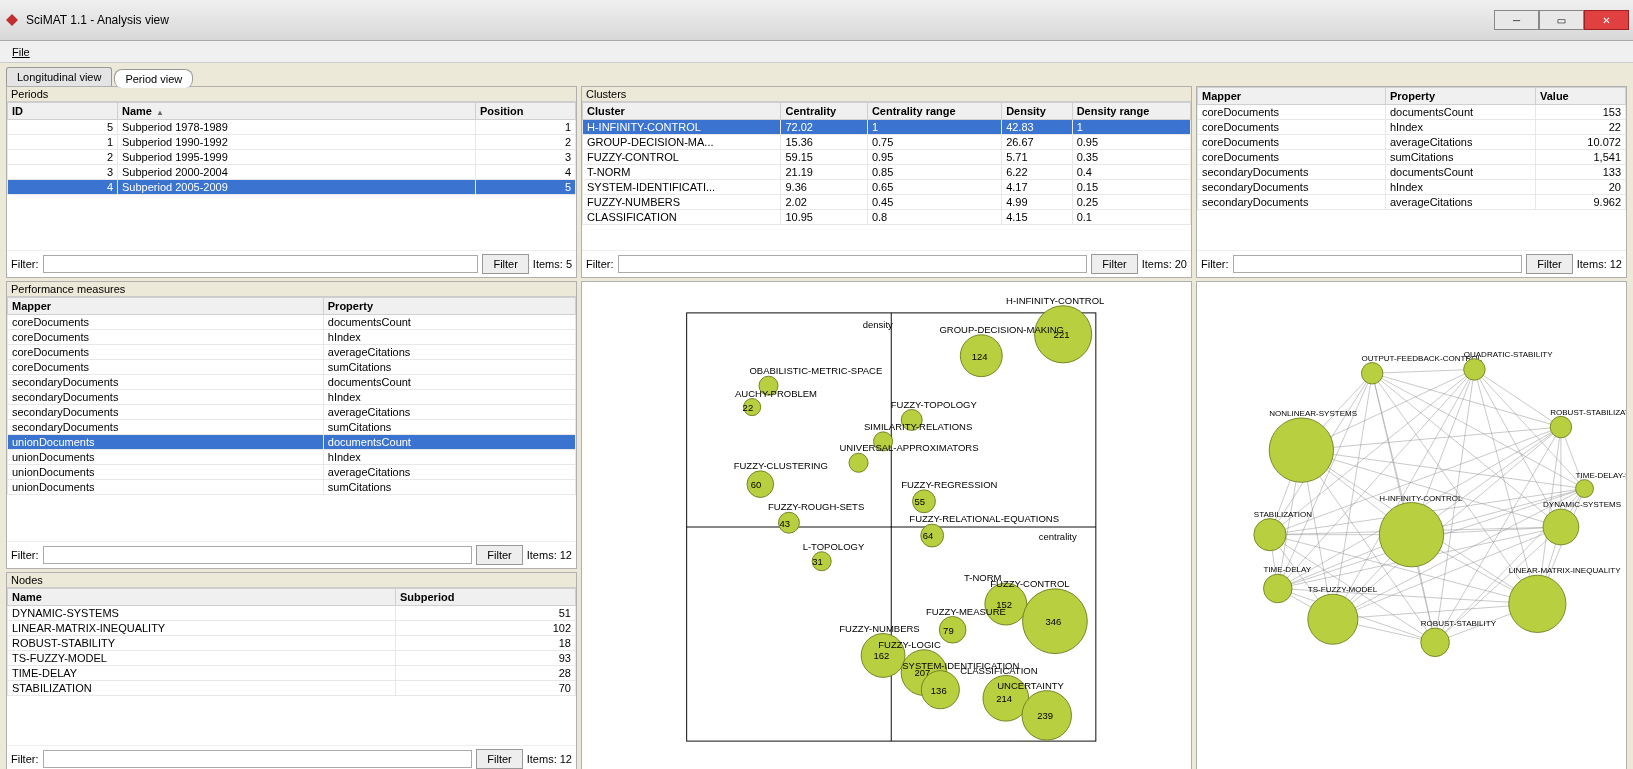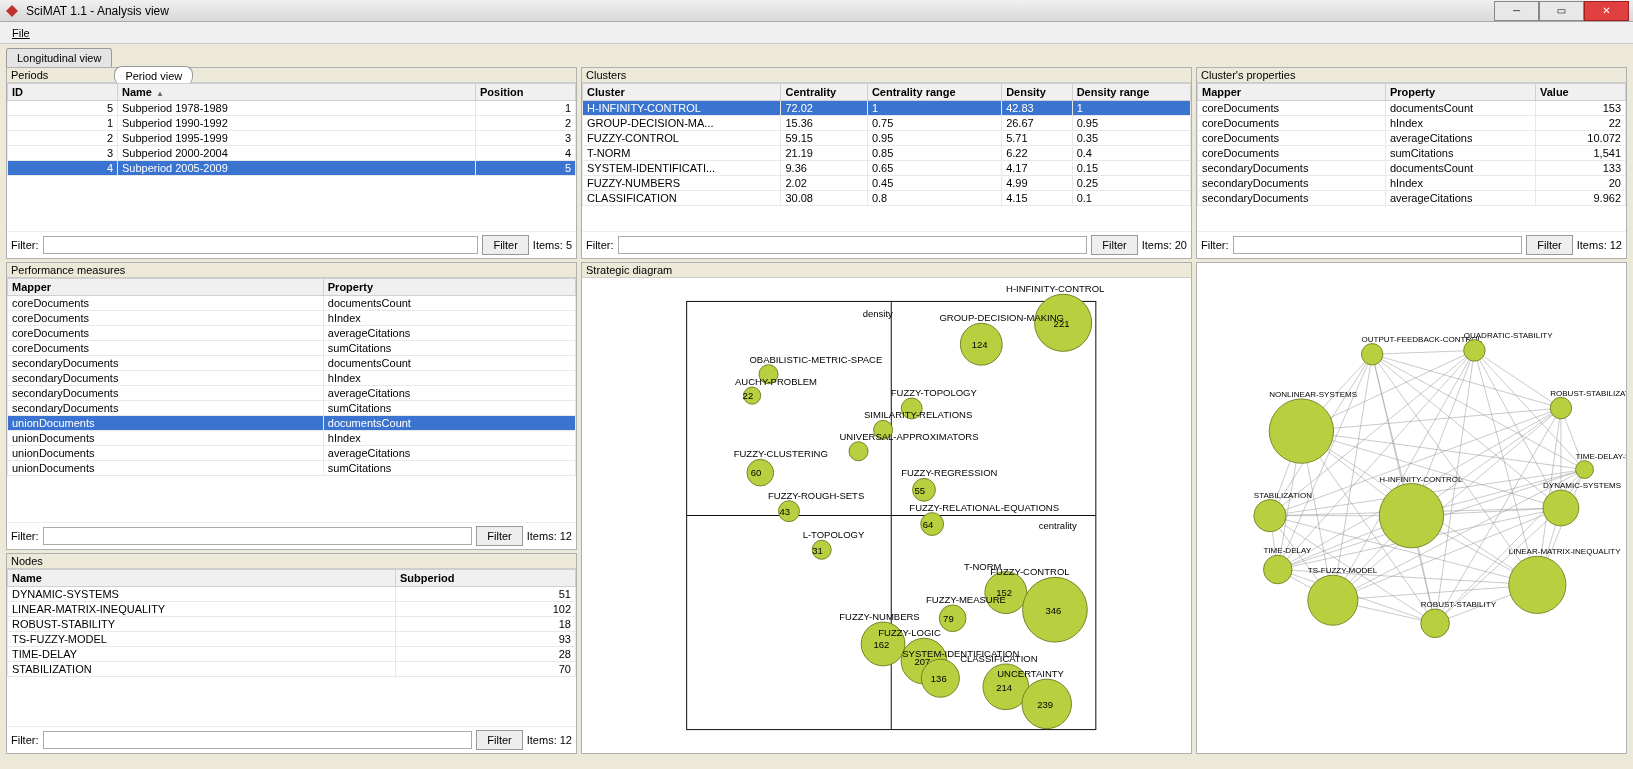--- a/index.html
+++ b/index.html
@@ -1,30 +1,30 @@
 <!DOCTYPE html>
 <html><head>
 <meta charset="utf-8">
 <style>
 * { box-sizing: border-box; margin: 0; padding: 0; }
 body { font-family: "Segoe UI", Tahoma, sans-serif; font-size: 11px; background: #ece9d8; overflow: hidden; }
 
-.titlebar { height: 22px; background: linear-gradient(#f0f0f0,#d8d8d8); display: flex; align-items: center; padding: 0 4px; border-bottom: 1px solid #aaa; }
+.titlebar { height: 41px; background: linear-gradient(#f0f0f0,#d8d8d8); display: flex; align-items: center; padding: 0 4px; border-bottom: 1px solid #aaa; }
 .titlebar .icon { width: 16px; height: 16px; margin-right: 6px; display:flex;align-items:center;justify-content:center;}
 .titlebar .title { flex: 1; font-size: 12px; }
 .titlebar .winbtns { display: flex; gap: 0; }
 .titlebar .winbtn { width: 45px; height: 20px; border: 1px solid #888; background:#e8e8e8; display:flex;align-items:center;justify-content:center; font-size:10px;}
 .titlebar .winbtn.close { background:#e04040; color:#fff; border-color:#a02020;}
 
 .menubar { height: 22px; background:#f0f0f0; border-bottom:1px solid #ccc; padding:2px 6px; display:flex; align-items:center;text-decoration:underline;}
 .menubar .menuitem { padding:2px 6px; cursor:default;}
 
 .tabs { display:flex; padding:4px 20px 0 6px; background:#ece9d8;}
 .tab { padding:3px 10px; border:1px solid #999; border-bottom:none; background:#e4e4e4; margin-right:2px; font-size:11px; border-top-left-radius:3px; border-top-right-radius:3px;}
-.tab.active { background:#fff; position:relative; top:18px;border-radius:8px;}
+.tab.active { background:#fff; position:relative; top:2px;border-radius:8px;}
 
 .content { display:flex; padding:0 6px 6px 6px; gap:4px; height:calc(769px - 28px - 22px - 24px - 2px);}
 .col { display:flex; flex-direction:column; gap:3px; }
 .col.left { width:571px; }
 .col.mid { width:611px; }
 .col.right { flex:1; }
 
 .panel { background:#fff; border:1px solid #b0b0b0; display:flex; flex-direction:column; }
 .panel-title { padding:1px 4px; background:#ece9d8; font-size:11px; border-bottom:1px solid #ccc;}
 .panel-body { flex:1; overflow:hidden; position:relative;}
@@ -309,39 +309,38 @@
                 </tr>
                 <tr>
                   <td>FUZZY-NUMBERS</td>
                   <td>2.02</td>
                   <td>0.45</td>
                   <td>4.99</td>
                   <td>0.25</td>
                 </tr>
                 <tr>
                   <td>CLASSIFICATION</td>
-                  <td>30.08</td>
+                  <td>10.95</td>
                   <td>0.8</td>
                   <td>4.15</td>
                   <td>0.1</td>
                 </tr>
               </tbody>
         </table>
       </div>
         </div>
       <div class="panel-footer">
         <span>Filter:</span>
         <input style="">
         <button>Filter</button>
         <span class="items"><span>Items:</span> <span>20</span></span>
       </div>
     </div>
 
     <div class="panel" style="flex:1">
-      <div class="panel-title">Strategic diagram</div>
       <div class="panel-body">
         <svg id="strategic-svg" class="diagram-svg" viewBox="0 0 640 470">
             <rect x="110" y="10" width="430" height="450" class="frame"></rect>
             <line x1="325" y1="10" x2="325" y2="460" class="axisline"></line>
             <line x1="110" y1="235" x2="540" y2="235" class="axisline"></line>
             <text x="295" y="26" class="axislab">density</text>
             <text x="480" y="249" class="axislab">centrality</text>
             <circle cx="505.6" cy="32.50000000000002" r="30" class="bub"></circle>
             <text x="445.6" y="0.5000000000000213" class="nodelab">H-INFINITY-CONTROL</text>
             <text x="495.6" y="36.50000000000002" class="nodelab">221</text>
@@ -398,21 +397,20 @@
             <circle cx="488.4" cy="433" r="26" class="bub"></circle>
             <text x="436.4" y="405" class="nodelab">UNCERTAINTY</text>
             <text x="478.4" y="437" class="nodelab">239</text>
           </svg>
       </div>
     </div>
   </div>
 
   <div class="col right">
     <div class="panel" style="height:192px">
-      <div class="panel-title">Cluster's properties</div>
       <div class="panel-body">
           <div class="tblscroll">
         <table>
           <thead>
                 <tr>
             <th>Mapper</th>
             <th>Property</th>
             <th style="width:90px">Value</th>
           </tr>
               </thead>

